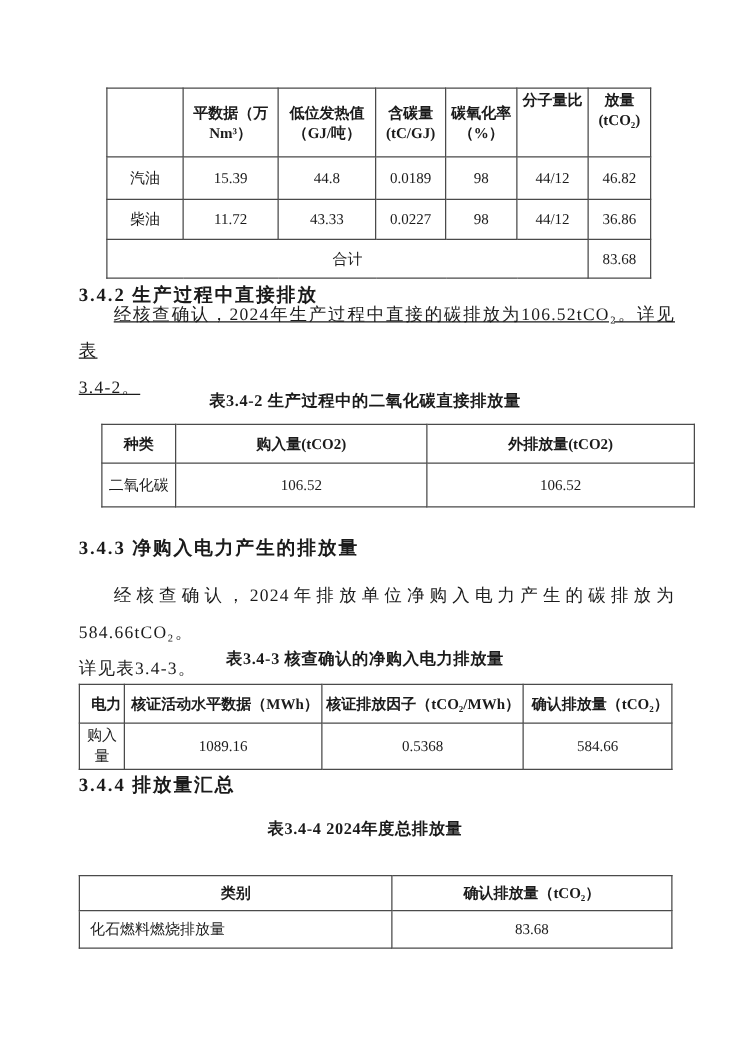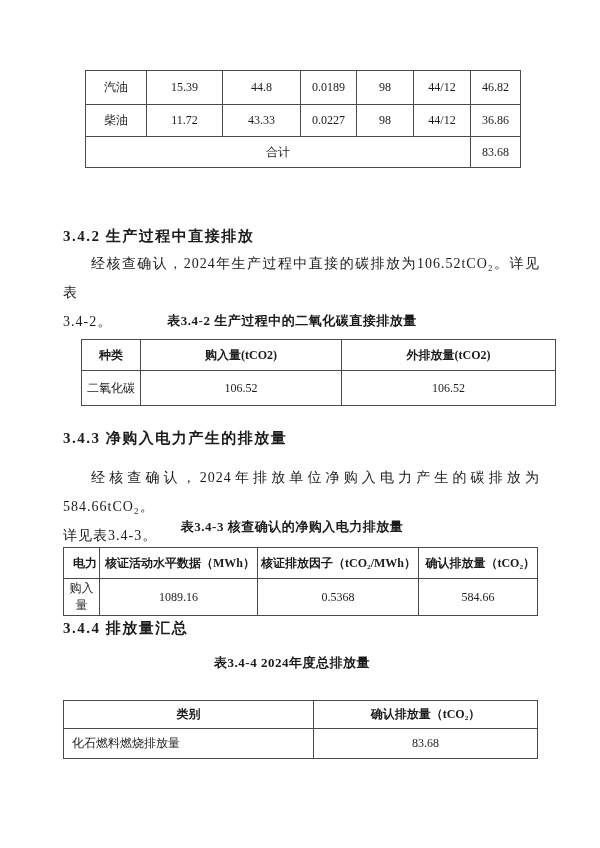--- a/index.html
+++ b/index.html
@@ -23,21 +23,21 @@
   .fuel-table .r-total td{height:28px;}
 
   
   .heading{position:absolute;left:63px;font-size:15px;font-weight:bold;
            letter-spacing:1.5px;white-space:nowrap;}
   .para{position:absolute;left:63px;width:477px;font-size:14px;line-height:29px;
         text-indent:2em;text-align:justify;letter-spacing:1px;}
   .caption{position:absolute;left:0;width:584px;text-align:center;
            font-size:13px;font-weight:bold;letter-spacing:0.5px;}
 
-  .h1{top:227px;} .p1{top:249px;} .c1{top:312px;}
+  .h1{top:227px;} .p1{top:238px;text-decoration:underline;} .c1{top:312px;}
   .h2{top:429px;} .p2{top:463px;} .c2{top:518px;}
   .h3{top:619px;} .p3{top:645px;} .c3{top:654px;text-align:center;}
 
   
   .t2{top:339px;left:81px;width:474px;}
   .t2 .r-hdr td{height:28px;font-weight:bold;}
   .t2 .r1 td{height:32px;}
 
   
   .t3{top:547px;left:63px;width:474px;}
@@ -62,20 +62,34 @@
     <colgroup>
       <col style="width:61px">
         <col style="width:76px">
         <col style="width:78px">
       <col style="width:56px">
         <col style="width:57px">
         <col style="width:57px">
       <col style="width:50px">
     </colgroup>
     <tbody>
+        <tr class="r-hdr">
+      <td class="hdr"></td>
+      <td class="hdr pre">平数据（万
+Nm³）</td>
+      <td class="hdr pre">低位发热值
+（GJ/吨）</td>
+      <td class="hdr pre">含碳量
+(tC/GJ)</td>
+      <td class="hdr pre">碳氧化率
+（%）</td>
+      <td class="hdr pre vtop">分子量比</td>
+      <td class="hdr pre vtop">放量
+(tCO₂)</td>
+    </tr>
     <tr class="r1">
       <td>汽油</td>
       <td>15.39</td>
       <td>44.8</td>
       <td>0.0189</td>
       <td>98</td>
       <td>44/12</td>
       <td>46.82</td>
     </tr>
     <tr class="r2">

